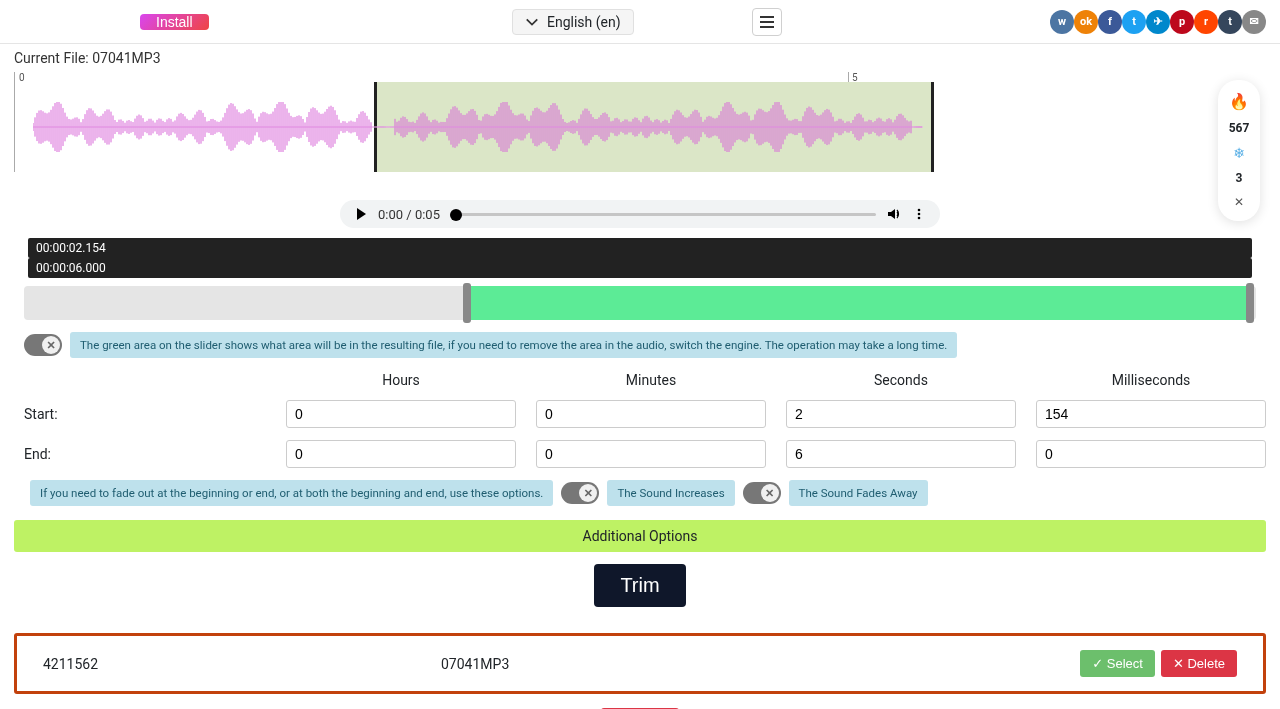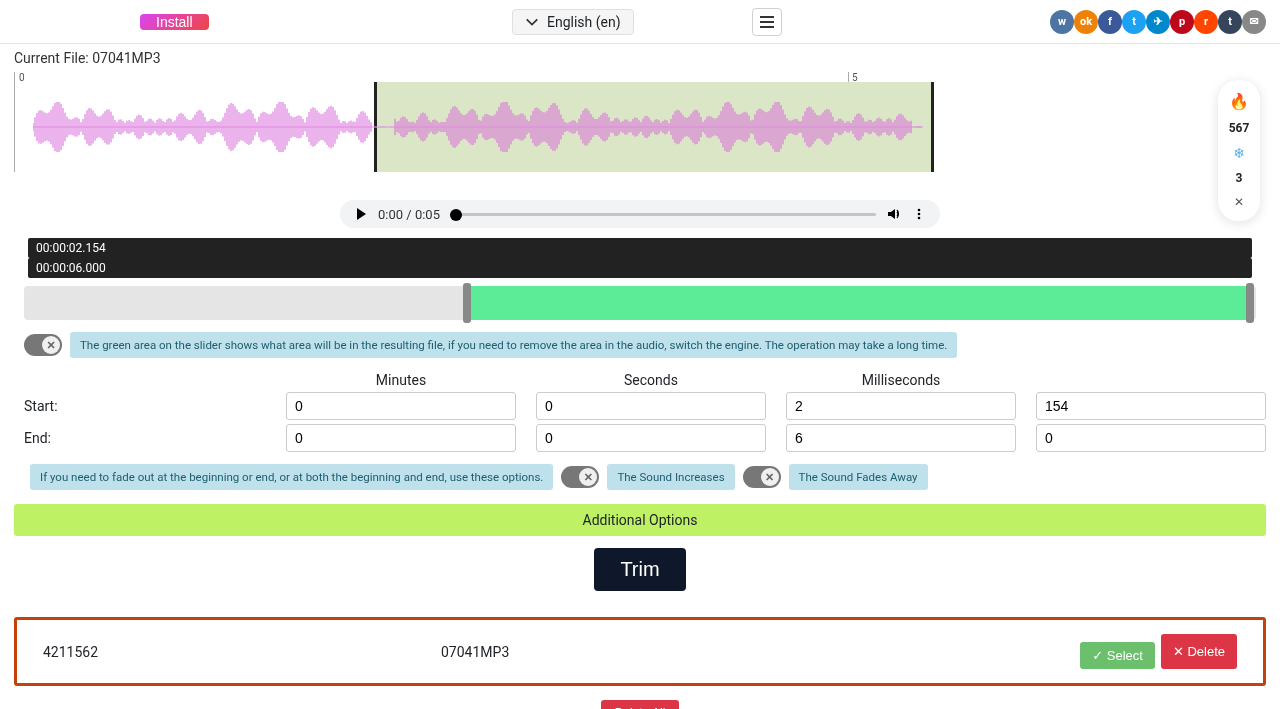--- a/index.html
+++ b/index.html
@@ -24,29 +24,29 @@
 .tcodes { display: flex; justify-content: space-between; margin-top: 10px; flex-direction: column; }
 .tcode { background: #222; color: #fff; font-size: 12px; padding: 3px 8px; border-radius: 2px; margin:0 14px; }
 .range-slider { position: relative; height: 34px; background: #e5e5e5; border-radius: 4px; margin: 8px 10px 0; }
 .range-sel { position: absolute; top:0; bottom:0; background: #5ceb96; }
 .range-handle { position: absolute; top:-3px; bottom:-3px; width: 8px; background: #888; border-radius: 3px; cursor: ew-resize; }
 .row { display: flex; align-items: center; gap: 8px; margin-top: 12px; }
 .toggle { width: 38px; height: 22px; background: #777; border-radius: 11px; position: relative; cursor: pointer; flex-shrink:0; }
 .toggle-knob { position: absolute; right: 2px; top: 2px; width: 18px; height: 18px; border-radius: 50%; background: #f0f0f0; display:flex; align-items:center; justify-content:center; color:#666; font-size:11px; font-weight:bold; }
 .info-box { background: #bee1ec; color: #1f5d70; font-size: 11.5px; padding: 6px 10px; border-radius: 3px; }
 .time-head { display: grid; grid-template-columns: 252px 1fr 1fr 1fr 1fr; gap: 20px; margin-top: 14px; font-size: 14px; text-align: center; }
-.time-row { display: grid; grid-template-columns: 252px 1fr 1fr 1fr 1fr; gap: 20px; margin-top: 4px; align-items: center; }
+.time-row { display: grid; grid-template-columns: 252px 1fr 1fr 1fr 1fr; gap: 20px; margin-top: 12px; align-items: center; }
 .time-row label { font-size: 14px; padding-left: 10px; }
 .tinp { width: 100%; padding: 5px 8px; border: 1px solid #ccc; border-radius: 3px; font-size: 14px; }
 .addl { background: #bef264; text-align: center; padding: 8px; margin-top: 14px; border-radius: 3px; font-size: 14px; cursor:pointer; }
 .trim-btn { display: block; margin: 12px auto 0; background: #0f172a; color: #fff; border: none; border-radius: 4px; padding: 10px 26px; font-size: 20px; font-weight: 500; cursor: pointer; }
 .ftable { width: 100%; margin-top: 26px; border: 3px solid #c2410c; border-radius:3px; }
 .ftr { display: grid; grid-template-columns: 1fr 1fr 1fr; padding: 14px 26px; align-items: center; }
 .fact { display: flex; gap: 6px; justify-content: flex-end; }
-.btn-g { background: #6cbf6c; color: #fff; border: none; border-radius: 3px; padding: 6px 12px; font-size: 13px; cursor: pointer; margin-top: 8px; }
+.btn-g { background: #6cbf6c; color: #fff; border: none; border-radius: 3px; padding: 6px 12px; font-size: 13px; cursor: pointer; }
 .btn-r { background: #dc3545; color: #fff; border: none; border-radius: 3px; padding: 6px 12px; font-size: 13px; cursor: pointer; }
 .del-all { display: block; margin: 14px auto 0; background: #dc3545; color: #fff; border: none; border-radius: 3px; padding: 6px 14px; font-size: 12px; cursor: pointer; }
 .float-panel { position: fixed; right: 20px; top: 80px; background: #fff; border-radius: 20px; box-shadow: 0 2px 12px rgba(0,0,0,0.12); padding: 12px 10px; width: 42px; display: flex; flex-direction: column; align-items: center; gap: 10px; font-size: 12px; }
 .tick0 { position:absolute; left:4px; top:0; font-size:10px; color:#555; }
 .tick5 { position:absolute; top:0; font-size:10px; color:#555; border-left:1px solid #aaa; padding-left:3px; height:12px; }
 </style>
 </head>
 <body>
 
 <div class="topbar">
@@ -125,20 +125,21 @@
 
   <div class="row" style="margin-left:10px;">
     <div class="toggle">
         <div class="toggle-knob">✕</div>
       </div>
     <div class="info-box">The green area on the slider shows what area will be in the resulting file, if you need to remove the area in the audio, switch the engine. The operation may take a long time.</div>
   </div>
 
   <div class="time-head">
     <div></div>
+    <div>Hours</div>
     <div>Minutes</div>
     <div>Seconds</div>
     <div>Milliseconds</div>
   </div>
   <div class="time-row">
     <label>Start:</label>
     <input class="tinp" value="0" style="">
     <input class="tinp" value="0" style="">
     <input class="tinp" value="2" style="">
     <input class="tinp" value="154" style="">

